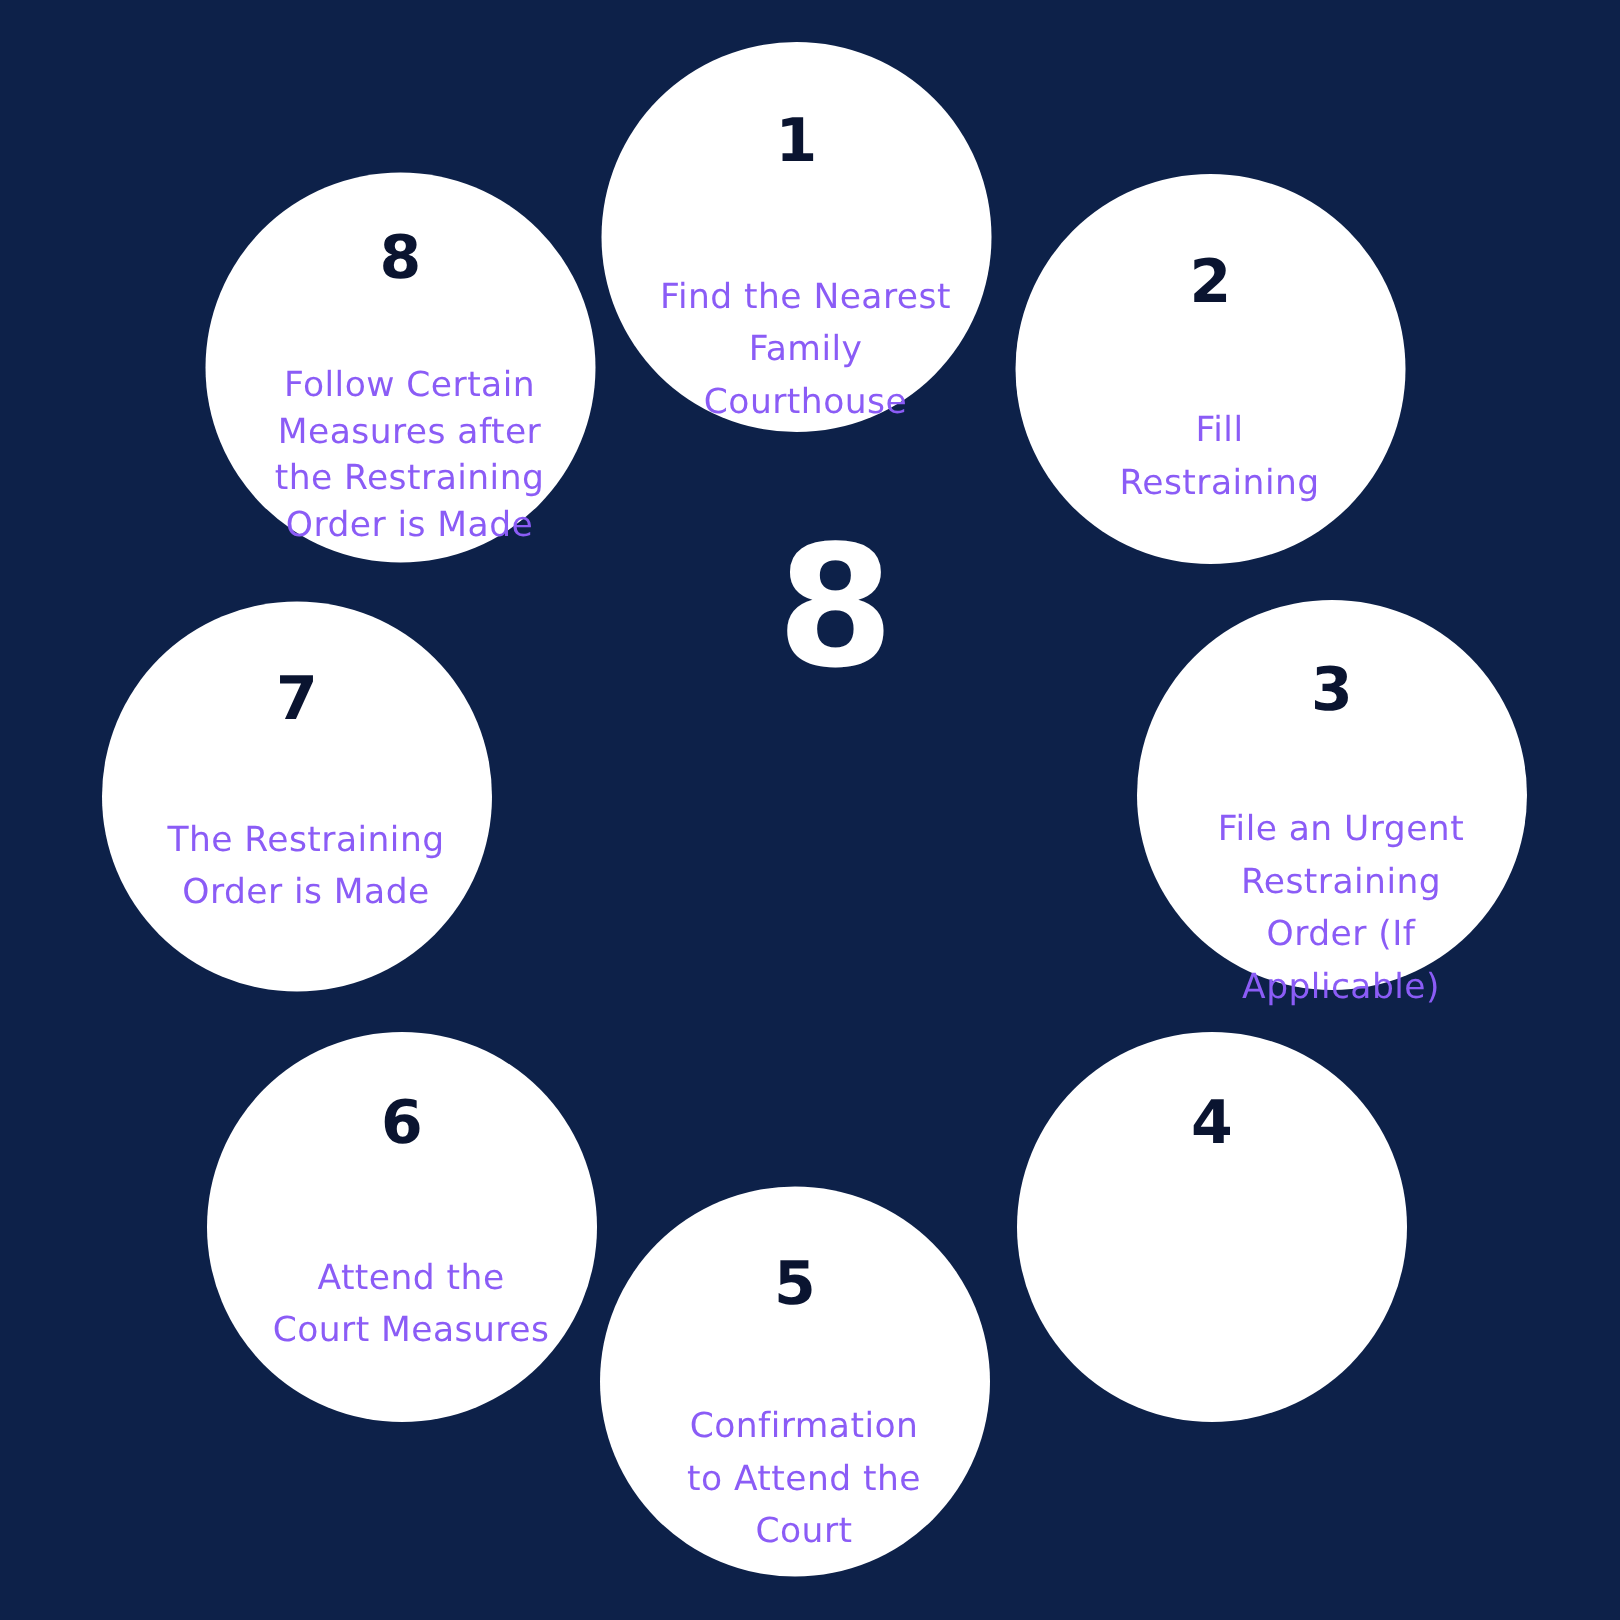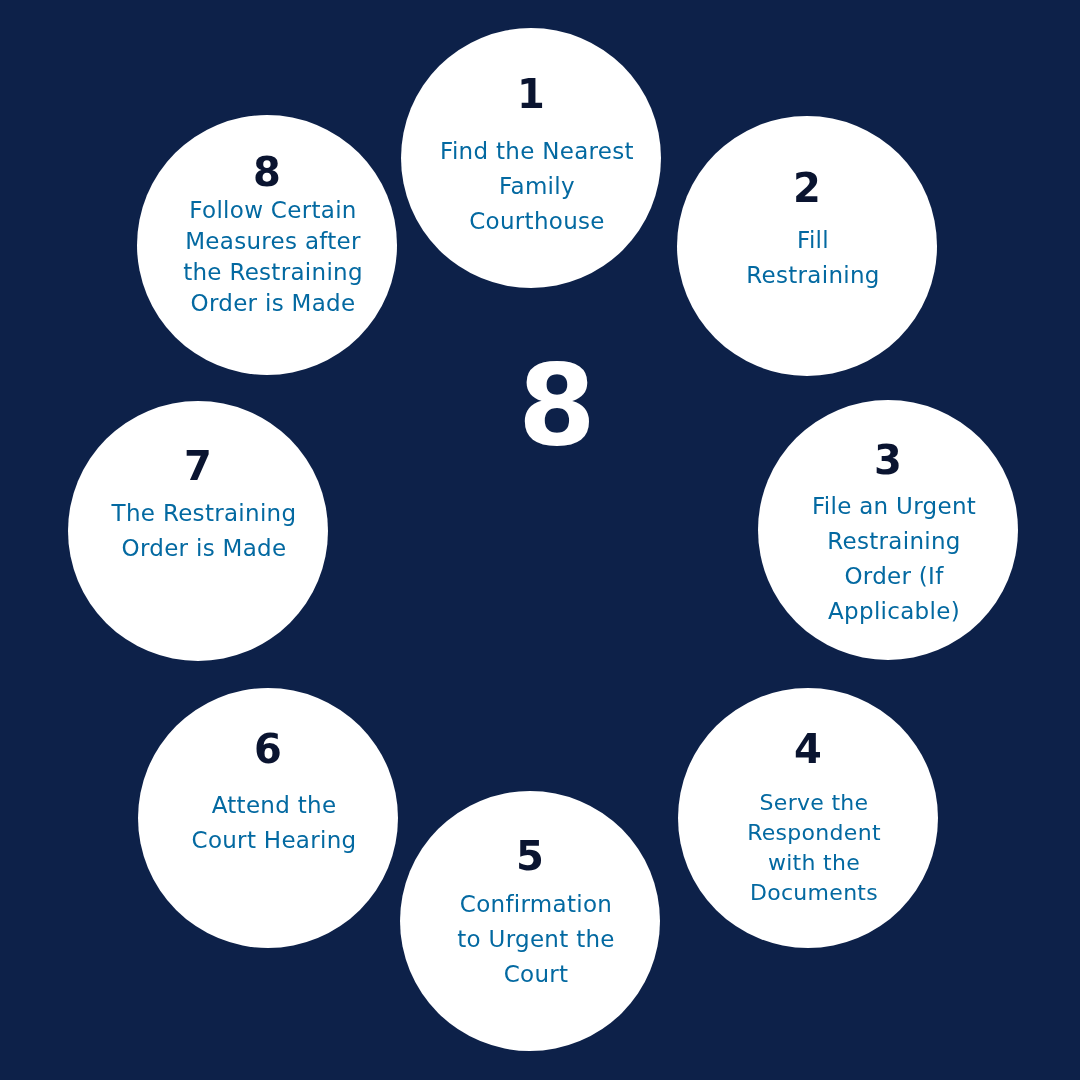--- a/index.html
+++ b/index.html
@@ -34,21 +34,22 @@
       color: #0a1430;
     }
     .step-text {
       position: absolute;
       left: 22px;
       right: 10px;
       font-size: 23px;
       line-height: 35px;
       letter-spacing: 0.3px;
       white-space: pre-line;
-      color: #0369a1;
+      color: #8b5cf6;
+      margin-top: 47px;
     }
     .step-text.tight {
       font-size: 23px;
       line-height: 31px;
     }
     .step-text.mid {
       font-size: 22px;
       line-height: 30px;
     }
     .center {
@@ -93,37 +94,33 @@
 <div class="step" style="left:758px; top:400px;">
   <div class="step-num" style="top:40px;">3</div>
   <div class="step-text" style="top:89px;">File an Urgent
 Restraining
 Order (If
 Applicable)</div>
 </div>
 
 <div class="step" style="left:678px; top:688px;">
   <div class="step-num" style="top:41px;">4</div>
-  <div class="step-text mid" style="top:100px;">Serve the
-Respondent
-with the
-Documents</div>
 </div>
 
 <div class="step" style="left:400px; top:791px;">
   <div class="step-num" style="top:45px;">5</div>
   <div class="step-text" style="top:96px;">Confirmation
-to Urgent the
+to Attend the
 Court</div>
 </div>
 
 <div class="step" style="left:138px; top:688px;">
   <div class="step-num" style="top:41px;">6</div>
   <div class="step-text" style="top:100px;">Attend the
-Court Hearing</div>
+Court Measures</div>
 </div>
 
 <div class="step" style="left:68px; top:401px;">
   <div class="step-num" style="top:45px;">7</div>
   <div class="step-text" style="top:95px;">The Restraining
 Order is Made</div>
 </div>
 
 <div class="step" style="left:137px; top:115px;">
   <div class="step-num" style="top:37px;">8</div>

